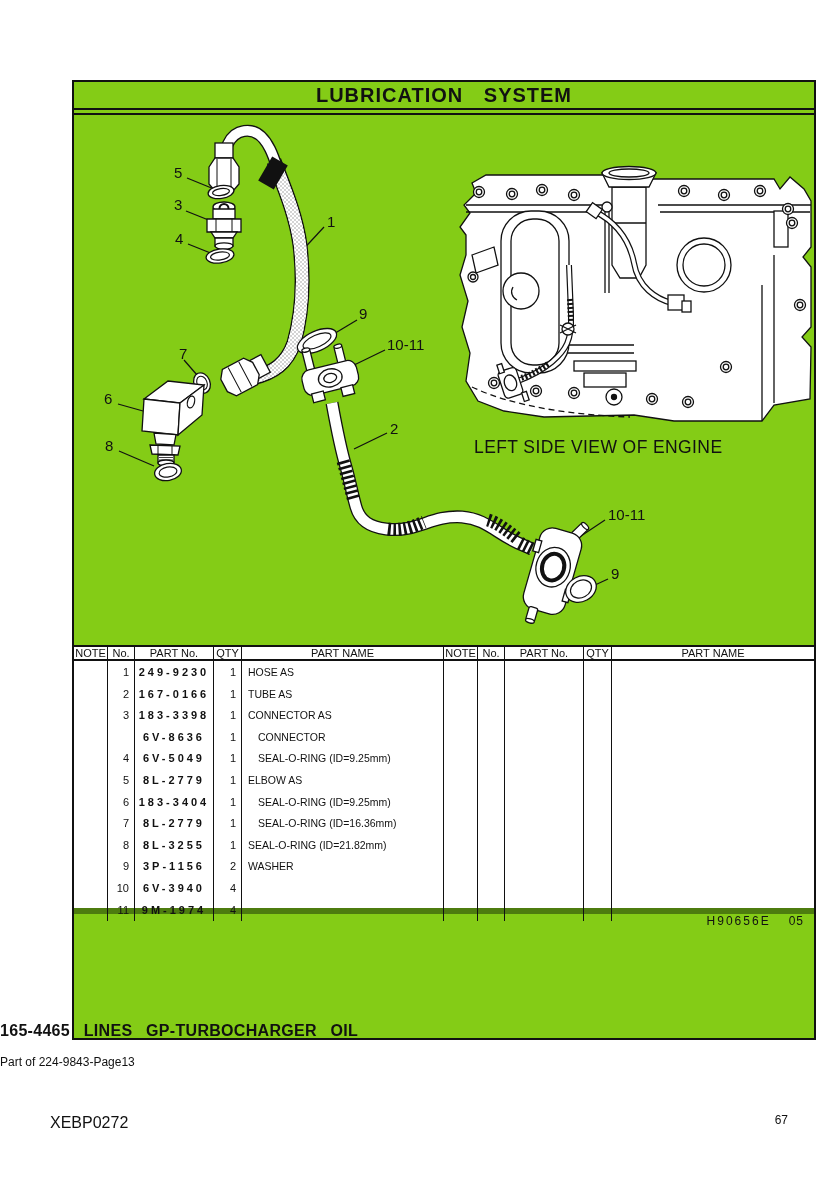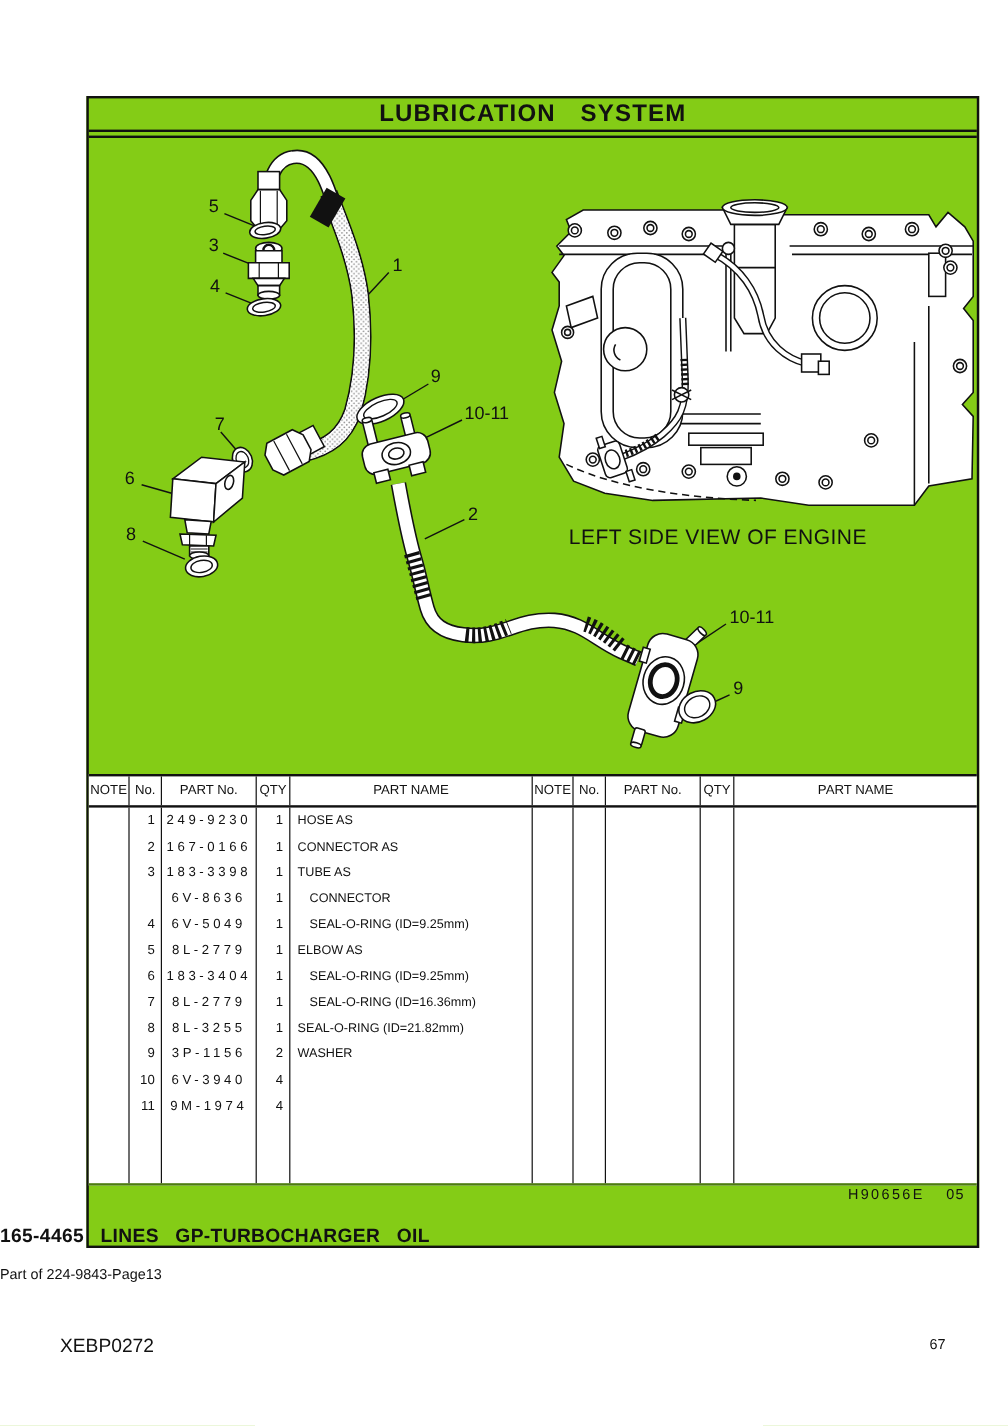--- a/index.html
+++ b/index.html
@@ -25,36 +25,36 @@
   .callout {
     position:absolute; font-size:15px; color:#111; line-height:1;
     white-space:nowrap;
   }
   .engine-caption {
     position:absolute; font-size:17.5px; letter-spacing:0.4px; color:#111;
     white-space:nowrap;
   }
   
   .parts-table {
-    width:740px; height:343px; border-top:2px solid #111; border-bottom:2px solid #4d7c0f;
+    width:740px; height:269px; border-top:2px solid #111; border-bottom:6px solid #4d7c0f;
     display:flex; flex-direction:column; background:#fff;
   }
   .thead { height:26px; border-bottom:2px solid #111; display:flex; }
   .th {
     display:flex; align-items:center; justify-content:center;
     font-size:11px; border-right:1.5px solid #111; height:100%;
   }
   .tbody { flex:1; display:flex; }
   .col { border-right:1.5px solid #111; height:100%; overflow:hidden; padding-top:1px; }
   .last { border-right:none; }
   .w-note{ width:34px; } .w-no{ width:27px; } .w-part{ width:79px; }
   .w-qty{ width:28px; } .w-name{ width:202px; }
   .cell { height:21.6px; line-height:21.6px; font-size:11px; white-space:nowrap; }
   .cell.right { text-align:right; padding-right:5px; }
-  .cell.partno { text-align:center; letter-spacing:3px; font-size:11px; }
+  .cell.partno { text-align:center; letter-spacing:3px; font-size:11px;font-weight:bold; }
   .cell.name { text-align:left; padding-left:6px; font-size:10.5px; }
   .cell.name.indent { padding-left:16px; }
   .box-footer {
     flex:1; display:flex; justify-content:flex-end;
     padding:0 10px 8px 0; font-size:12px; letter-spacing:2px;
   }
   .box-footer .rev { margin-left:18px; letter-spacing:1px; }
   
   .doc-footer { position:absolute; left:0; top:1022px; width:840px; text-align:left; }
   .doc-footer .t1 { font-size:16px; font-weight:bold; word-spacing:9px; letter-spacing:0.3px; }
@@ -367,22 +367,22 @@
           <div class="cell right">1</div>
           <div class="cell right">1</div>
           <div class="cell right">1</div>
           <div class="cell right">1</div>
           <div class="cell right">2</div>
           <div class="cell right">4</div>
           <div class="cell right">4</div>
         </div>
       <div class="col w-name">
           <div class="cell name">HOSE AS</div>
+          <div class="cell name">TUBE AS</div>
           <div class="cell name">CONNECTOR AS</div>
-          <div class="cell name">TUBE AS</div>
           <div class="cell name indent">CONNECTOR</div>
           <div class="cell name indent">SEAL-O-RING (ID=9.25mm)</div>
           <div class="cell name">ELBOW AS</div>
           <div class="cell name indent">SEAL-O-RING (ID=9.25mm)</div>
           <div class="cell name indent">SEAL-O-RING (ID=16.36mm)</div>
           <div class="cell name">SEAL-O-RING (ID=21.82mm)</div>
           <div class="cell name">WASHER</div>
         </div>
       <div class="col w-note"></div>
       <div class="col w-no"></div>

